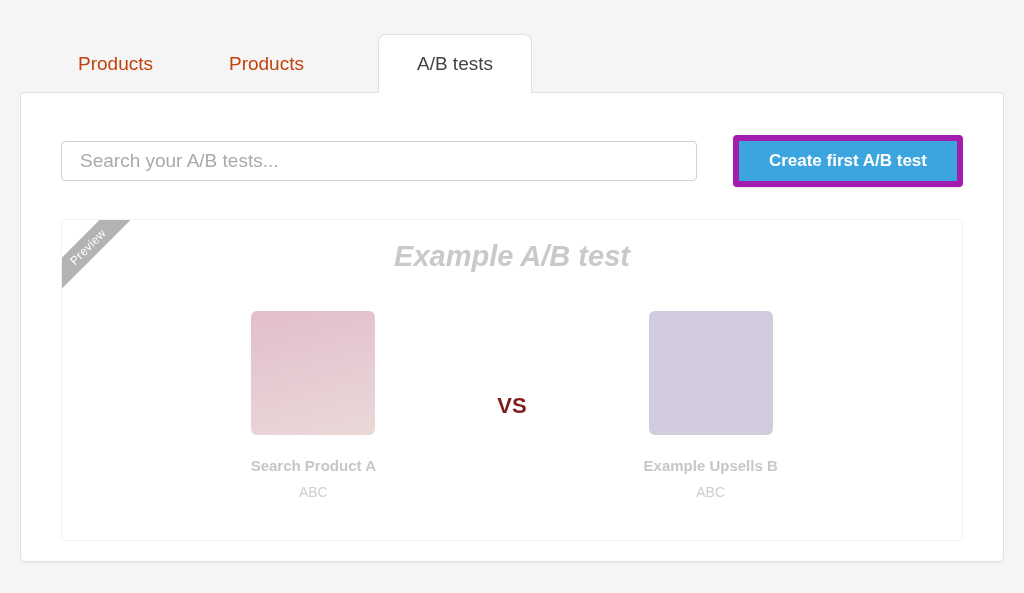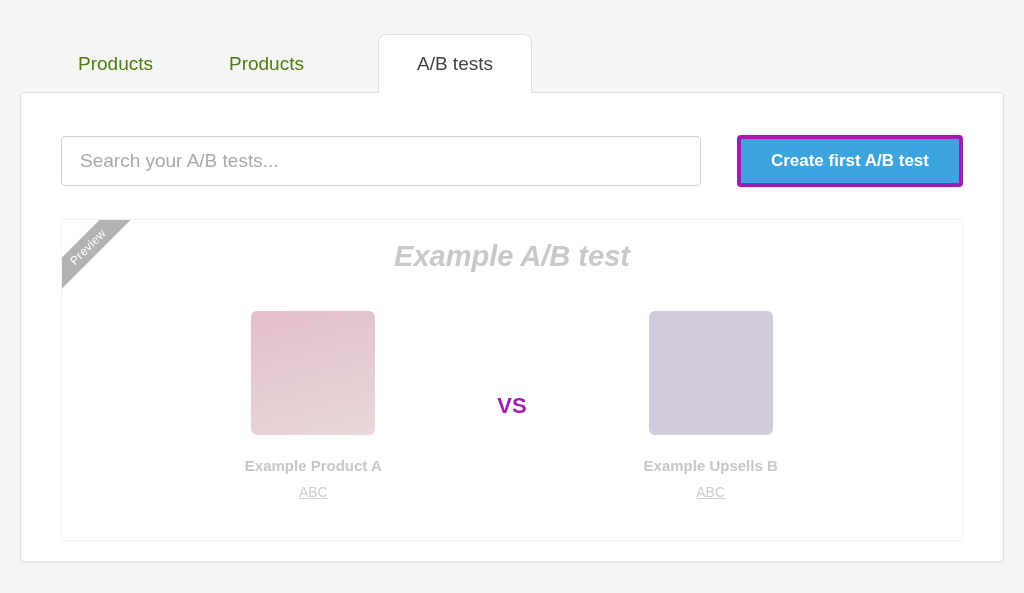--- a/index.html
+++ b/index.html
@@ -24,21 +24,21 @@
     .tabs {
       display: flex;
       position: relative;
       z-index: 2;
       padding-left: 20px;
     }
 
     .tab {
       padding: 18px 38px;
       font-size: 19px;
-      color: #4d7c0f;
+      color: #c2410c;
       cursor: pointer;
       background: transparent;
       border: none;
       font-family: inherit;
     }
 
     .tab.active {
       background: #fff;
       color: #444;
       border-top-left-radius: 8px;
@@ -71,39 +71,39 @@
 
     .toolbar {
       display: flex;
       gap: 36px;
       align-items: center;
       margin-bottom: 32px;
     }
 
     .search-input {
       flex: 1;
-      height: 50px;
+      height: 40px;
       border: 1px solid #d0d0d0;
       border-radius: 4px;
       padding: 16px 18px;
       font-size: 19px;
       color: #555;
       font-family: inherit;
     }
 
     .search-input::placeholder {
       color: #aaa;
     }
 
     .create-button {
       height: 52px;
       padding: 0 30px;
       background: #3ca4de;
       color: #fff;
-      border: 4px solid #a21caf;
+      border: 6px solid #a21caf;
       border-radius: 4px;
       font-size: 17px;
       font-weight: 600;
       cursor: pointer;
       font-family: inherit;
       box-shadow: 0 1px 1px rgba(0,0,0,0.08);
     }
 
     .card {
       border: 1px solid #f2f2f2;
@@ -169,27 +169,26 @@
     .product-name {
       font-size: 15px;
       font-weight: 700;
       color: #c7c7c7;
       margin-bottom: 10px;
     }
 
     .product-code {
       font-size: 14px;
       color: #cfcfcf;
-      text-decoration: underline;
     }
 
     .vs {
       font-size: 22px;
       font-weight: 700;
-      color: #a21caf;
+      color: #7f1d1d;
       margin: 0 54px;
     }
   </style>
 </head>
 <body>
 
 <div class="container">
   <div class="tabs">
     <button class="tab">Products</button>
     <button class="tab">Products</button>
@@ -202,21 +201,21 @@
       <button class="create-button">Create first A/B test</button>
     </div>
 
     <div class="card">
       <div class="ribbon">Preview</div>
       <div class="card-title">Example A/B test</div>
 
       <div class="comparison">
         <div class="product">
           <div class="swatch swatch-a"></div>
-          <div class="product-name">Example Product A</div>
+          <div class="product-name">Search Product A</div>
           <div class="product-code">ABC</div>
         </div>
 
         <div class="vs">VS</div>
 
         <div class="product">
           <div class="swatch swatch-b"></div>
           <div class="product-name">Example Upsells B</div>
           <div class="product-code">ABC</div>
         </div>

